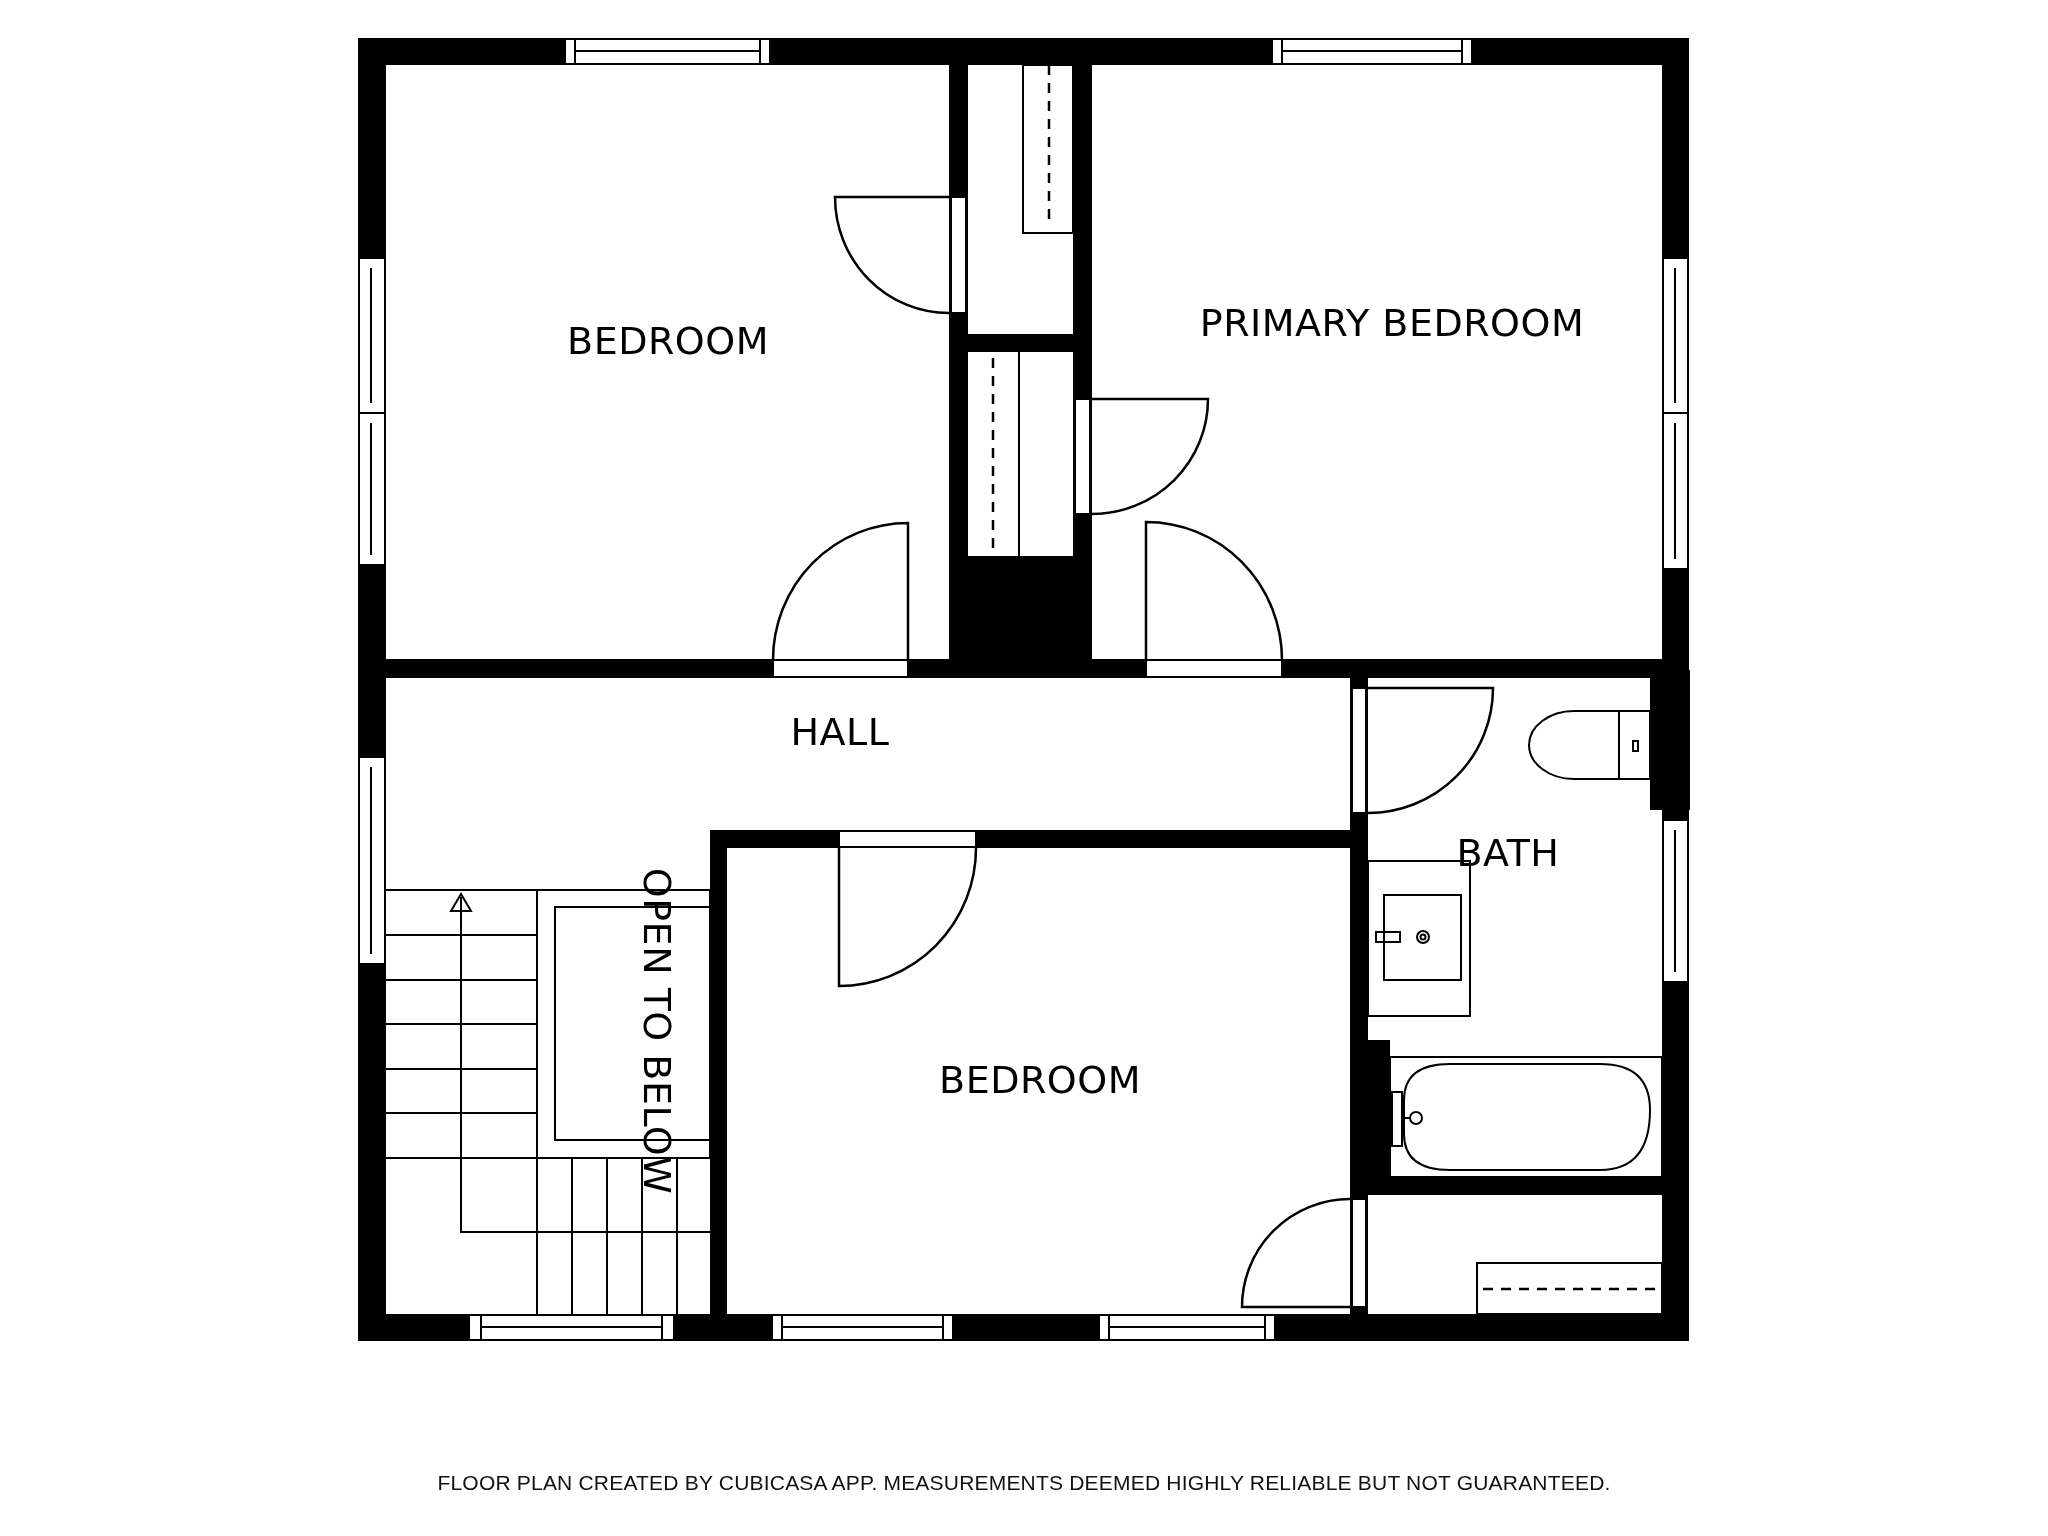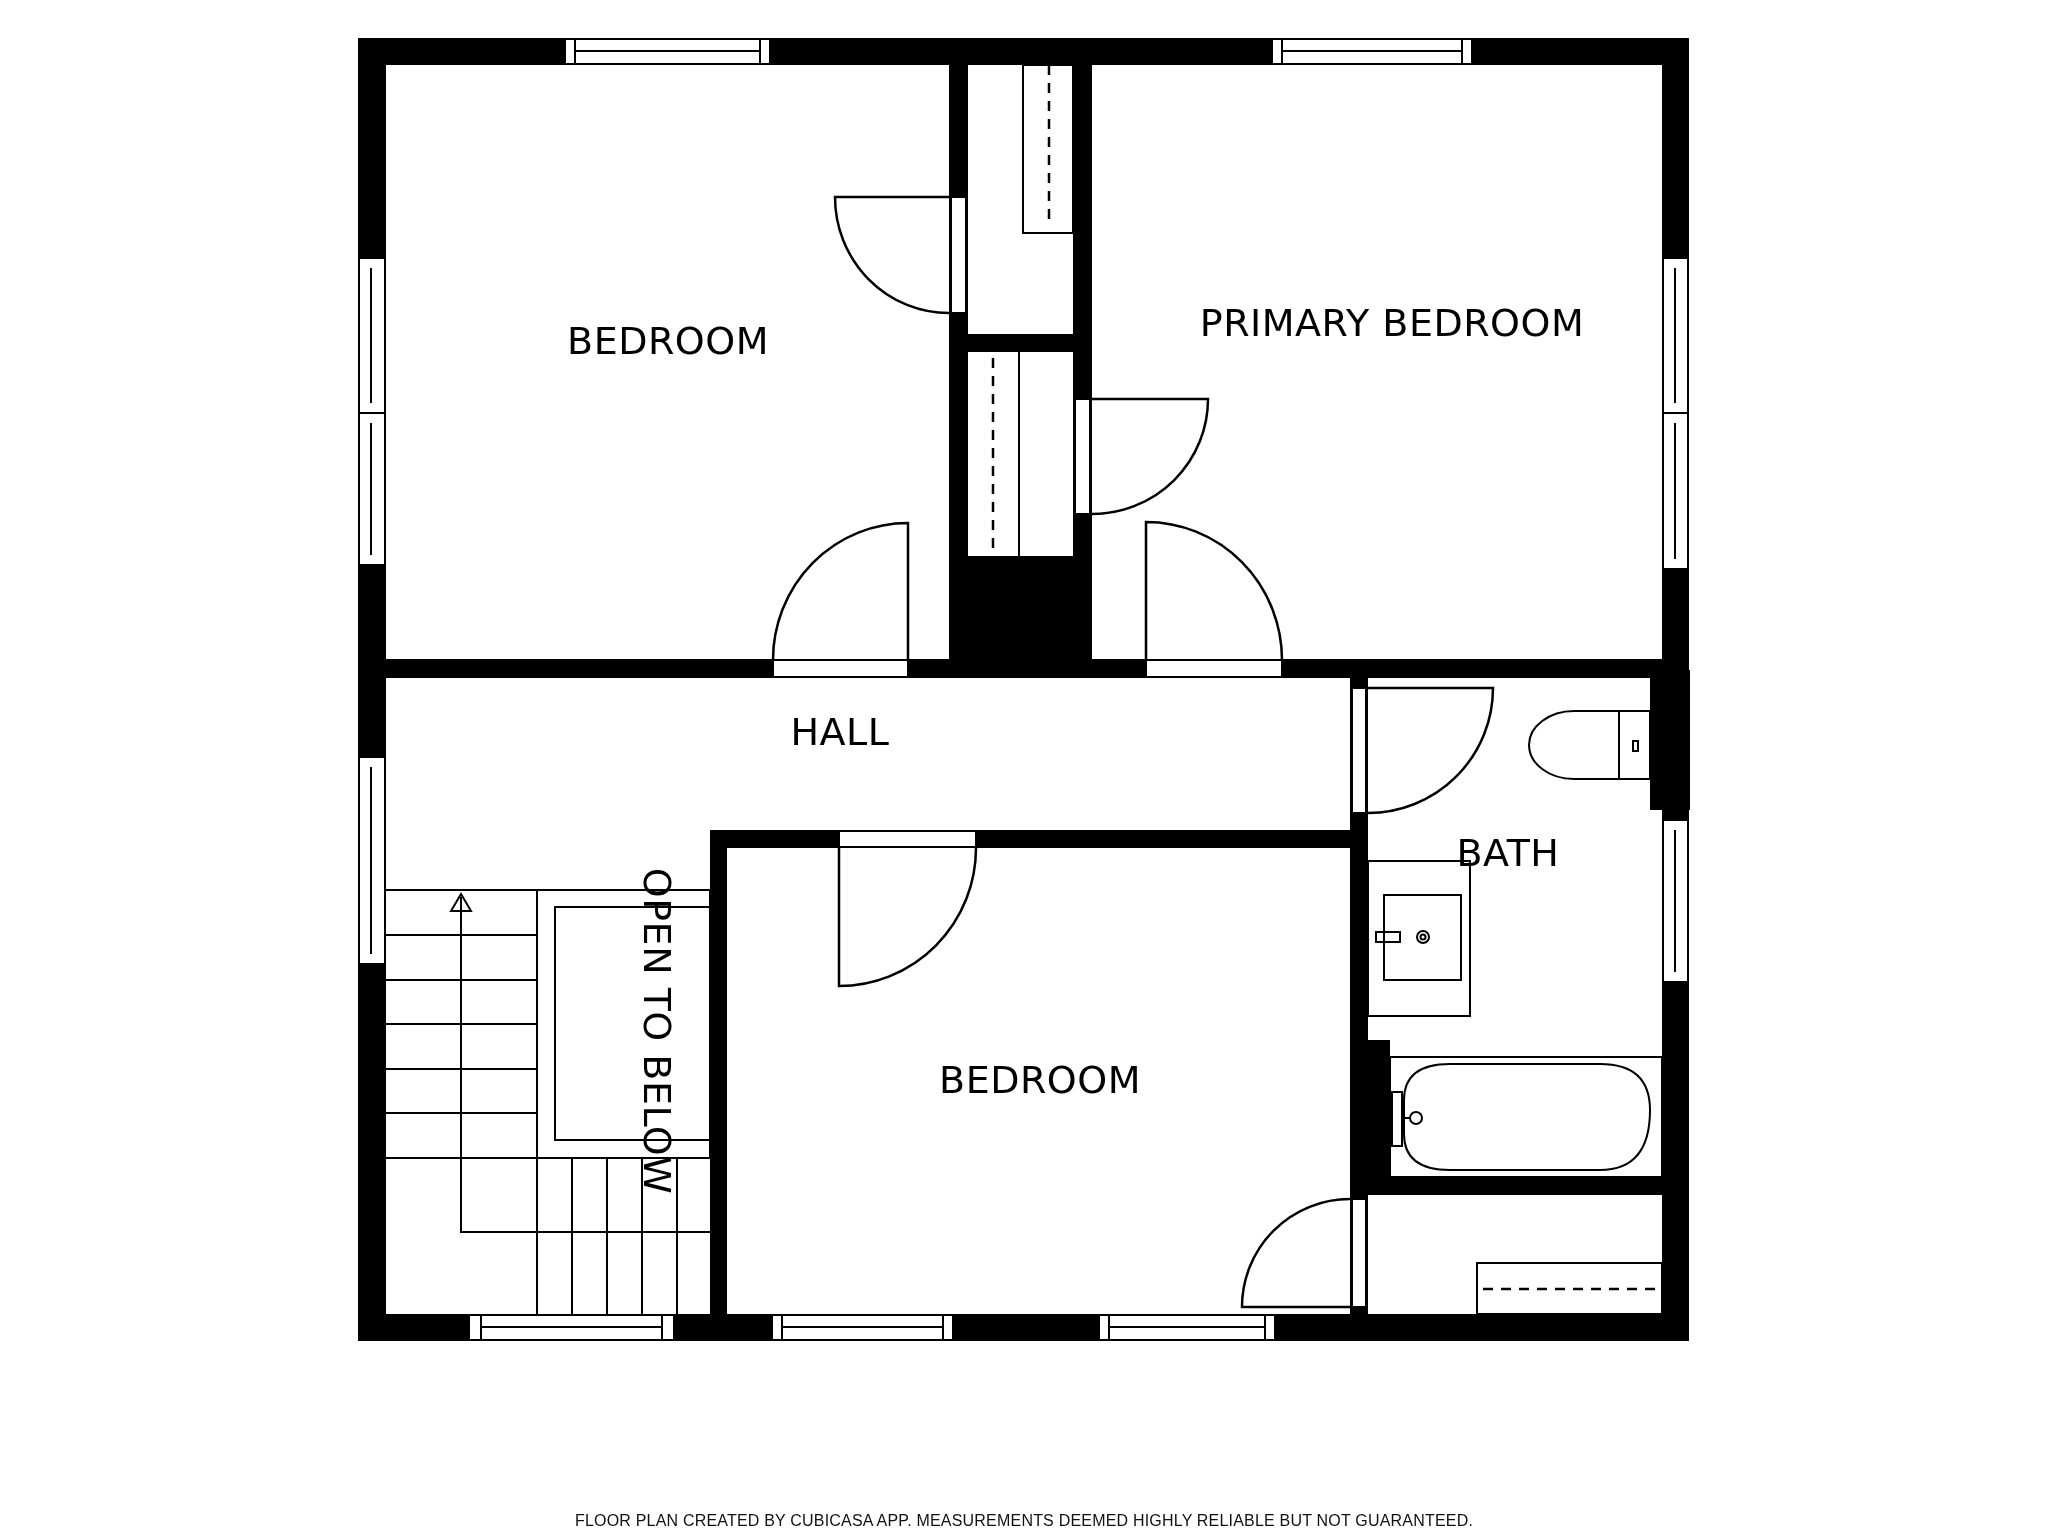--- a/index.html
+++ b/index.html
@@ -5,21 +5,21 @@
   html, body { margin:0; padding:0; background:#ffffff; }
   body { width:2048px; height:1536px; position:relative; overflow:hidden; font-family:"DejaVu Sans", sans-serif; }
   #plan { position:absolute; left:0; top:0; width:2048px; height:1536px; }
   .wall { fill:#000000; }
   .win { fill:#ffffff; stroke:#000000; stroke-width:2; }
   .line { fill:none; stroke:#000000; stroke-width:2.5; }
   .thin { fill:none; stroke:#000000; stroke-width:2; }
   .dash { fill:none; stroke:#000000; stroke-width:2.5; stroke-dasharray:10 8; }
   .gap { fill:#ffffff; stroke:#000000; stroke-width:2; }
   .label { font-family:"DejaVu Sans", sans-serif; font-size:38px; fill:#000000; letter-spacing:0.5px; }
-  .footer { position:absolute; left:0; width:2048px; top:1471px; text-align:center; font-family:"Liberation Sans", sans-serif; font-size:16px; color:#111111; letter-spacing:0.2px;margin-top:41px; }
+  .footer { position:absolute; left:0; width:2048px; top:1471px; text-align:center; font-family:"Liberation Sans", sans-serif; font-size:21px; color:#111111; letter-spacing:0.2px; }
 </style>
 </head>
 <body>
 
 <svg id="plan" viewBox="0 0 2048 1536" xmlns="http://www.w3.org/2000/svg">
 
   <g>
     <rect class="wall" x="358" y="38" width="1331" height="27"></rect>
     <rect class="wall" x="358" y="1314" width="1331" height="27"></rect>
     <rect class="wall" x="358" y="38" width="28" height="1303"></rect>

